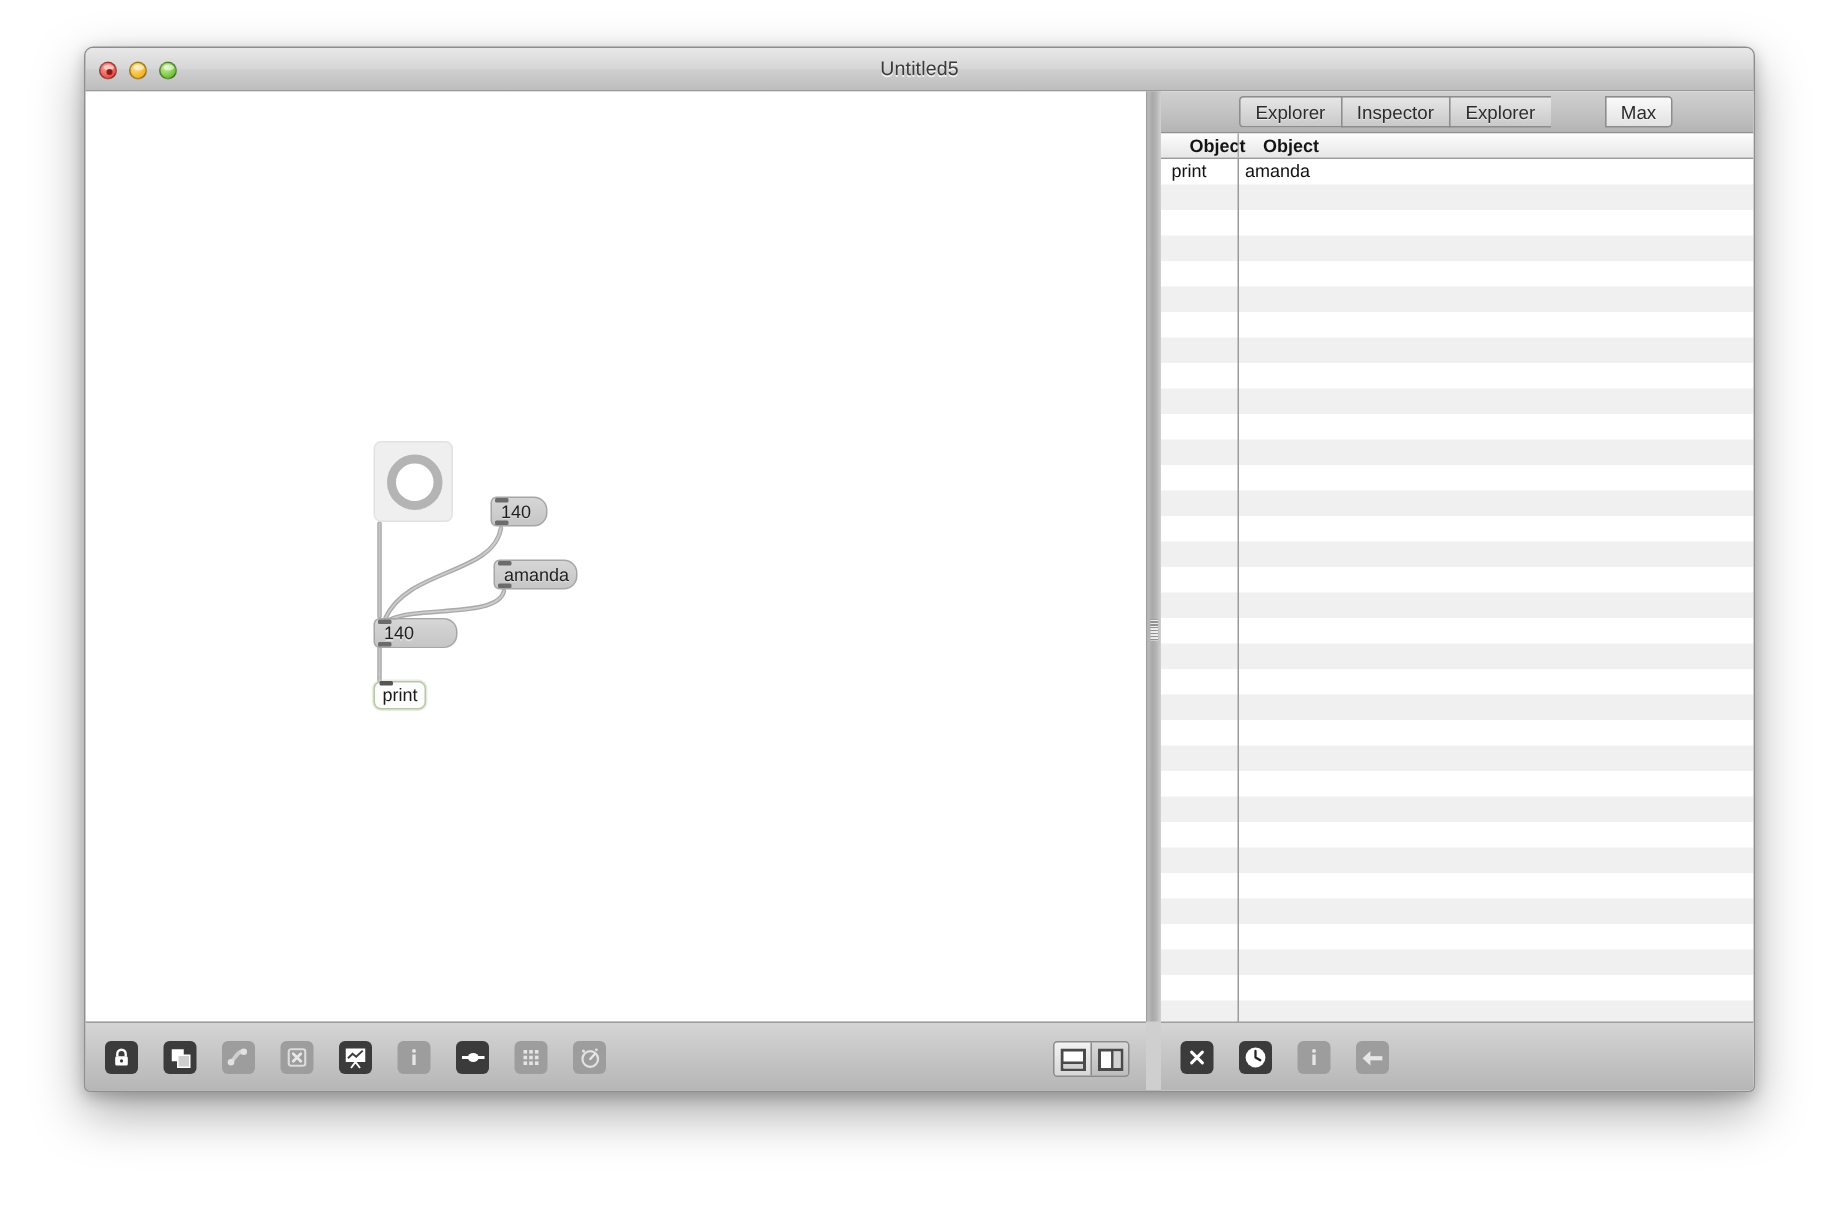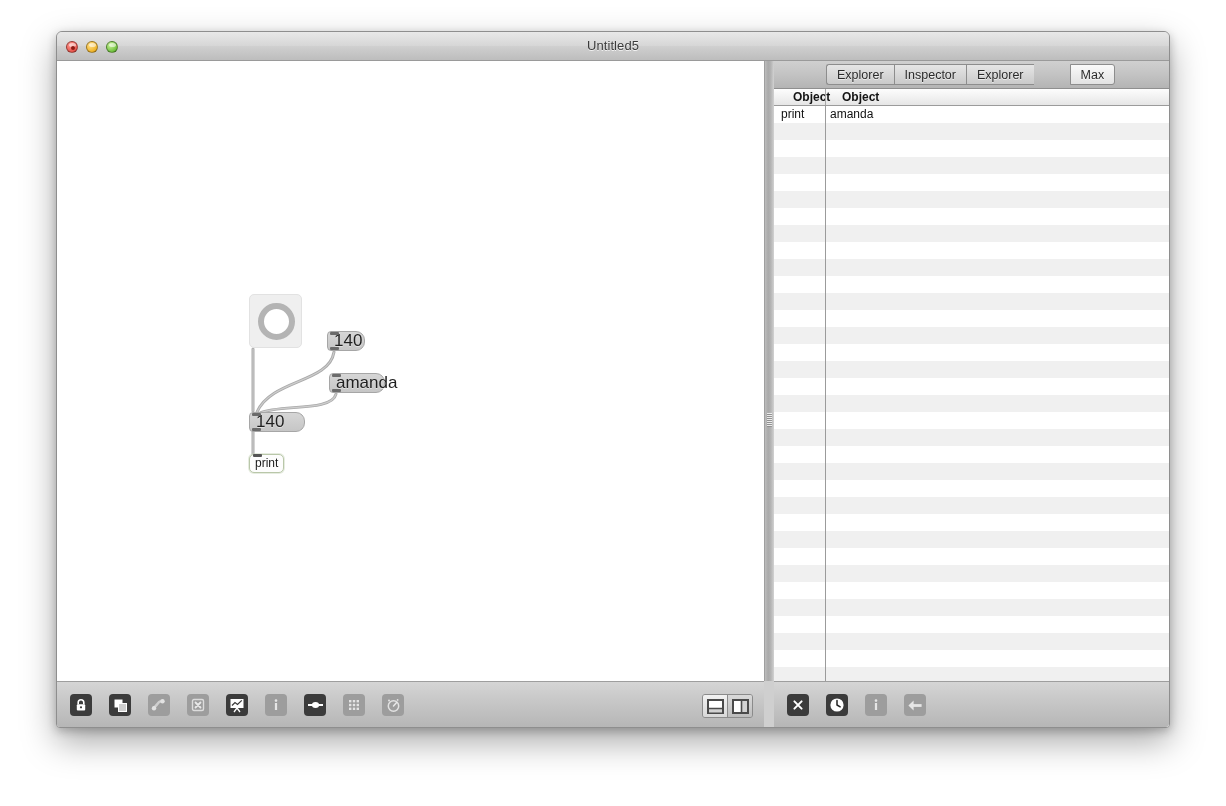--- a/index.html
+++ b/index.html
@@ -132,21 +132,21 @@
     box-sizing: border-box;
     background: #ffffff;
   }
 
   .msgbox {
     height: 20px;
     background: linear-gradient(to bottom, #d6d6d6, #c6c6c6);
     border: 1px solid #a6a6a6;
     border-radius: 4px 9px 9px 4px;
     box-sizing: border-box;
-    font-size: 17px;
+    font-size: 12px;
     color: #1e1e1e;
     line-height: 18px;
     padding-left: 6px;
     text-shadow: 0 1px 0 rgba(255,255,255,0.45);
     white-space: nowrap;
   }
   .msgbox .inlet {
     position: absolute;
     left: 2px; top: 0px;
     width: 9px; height: 3px;

